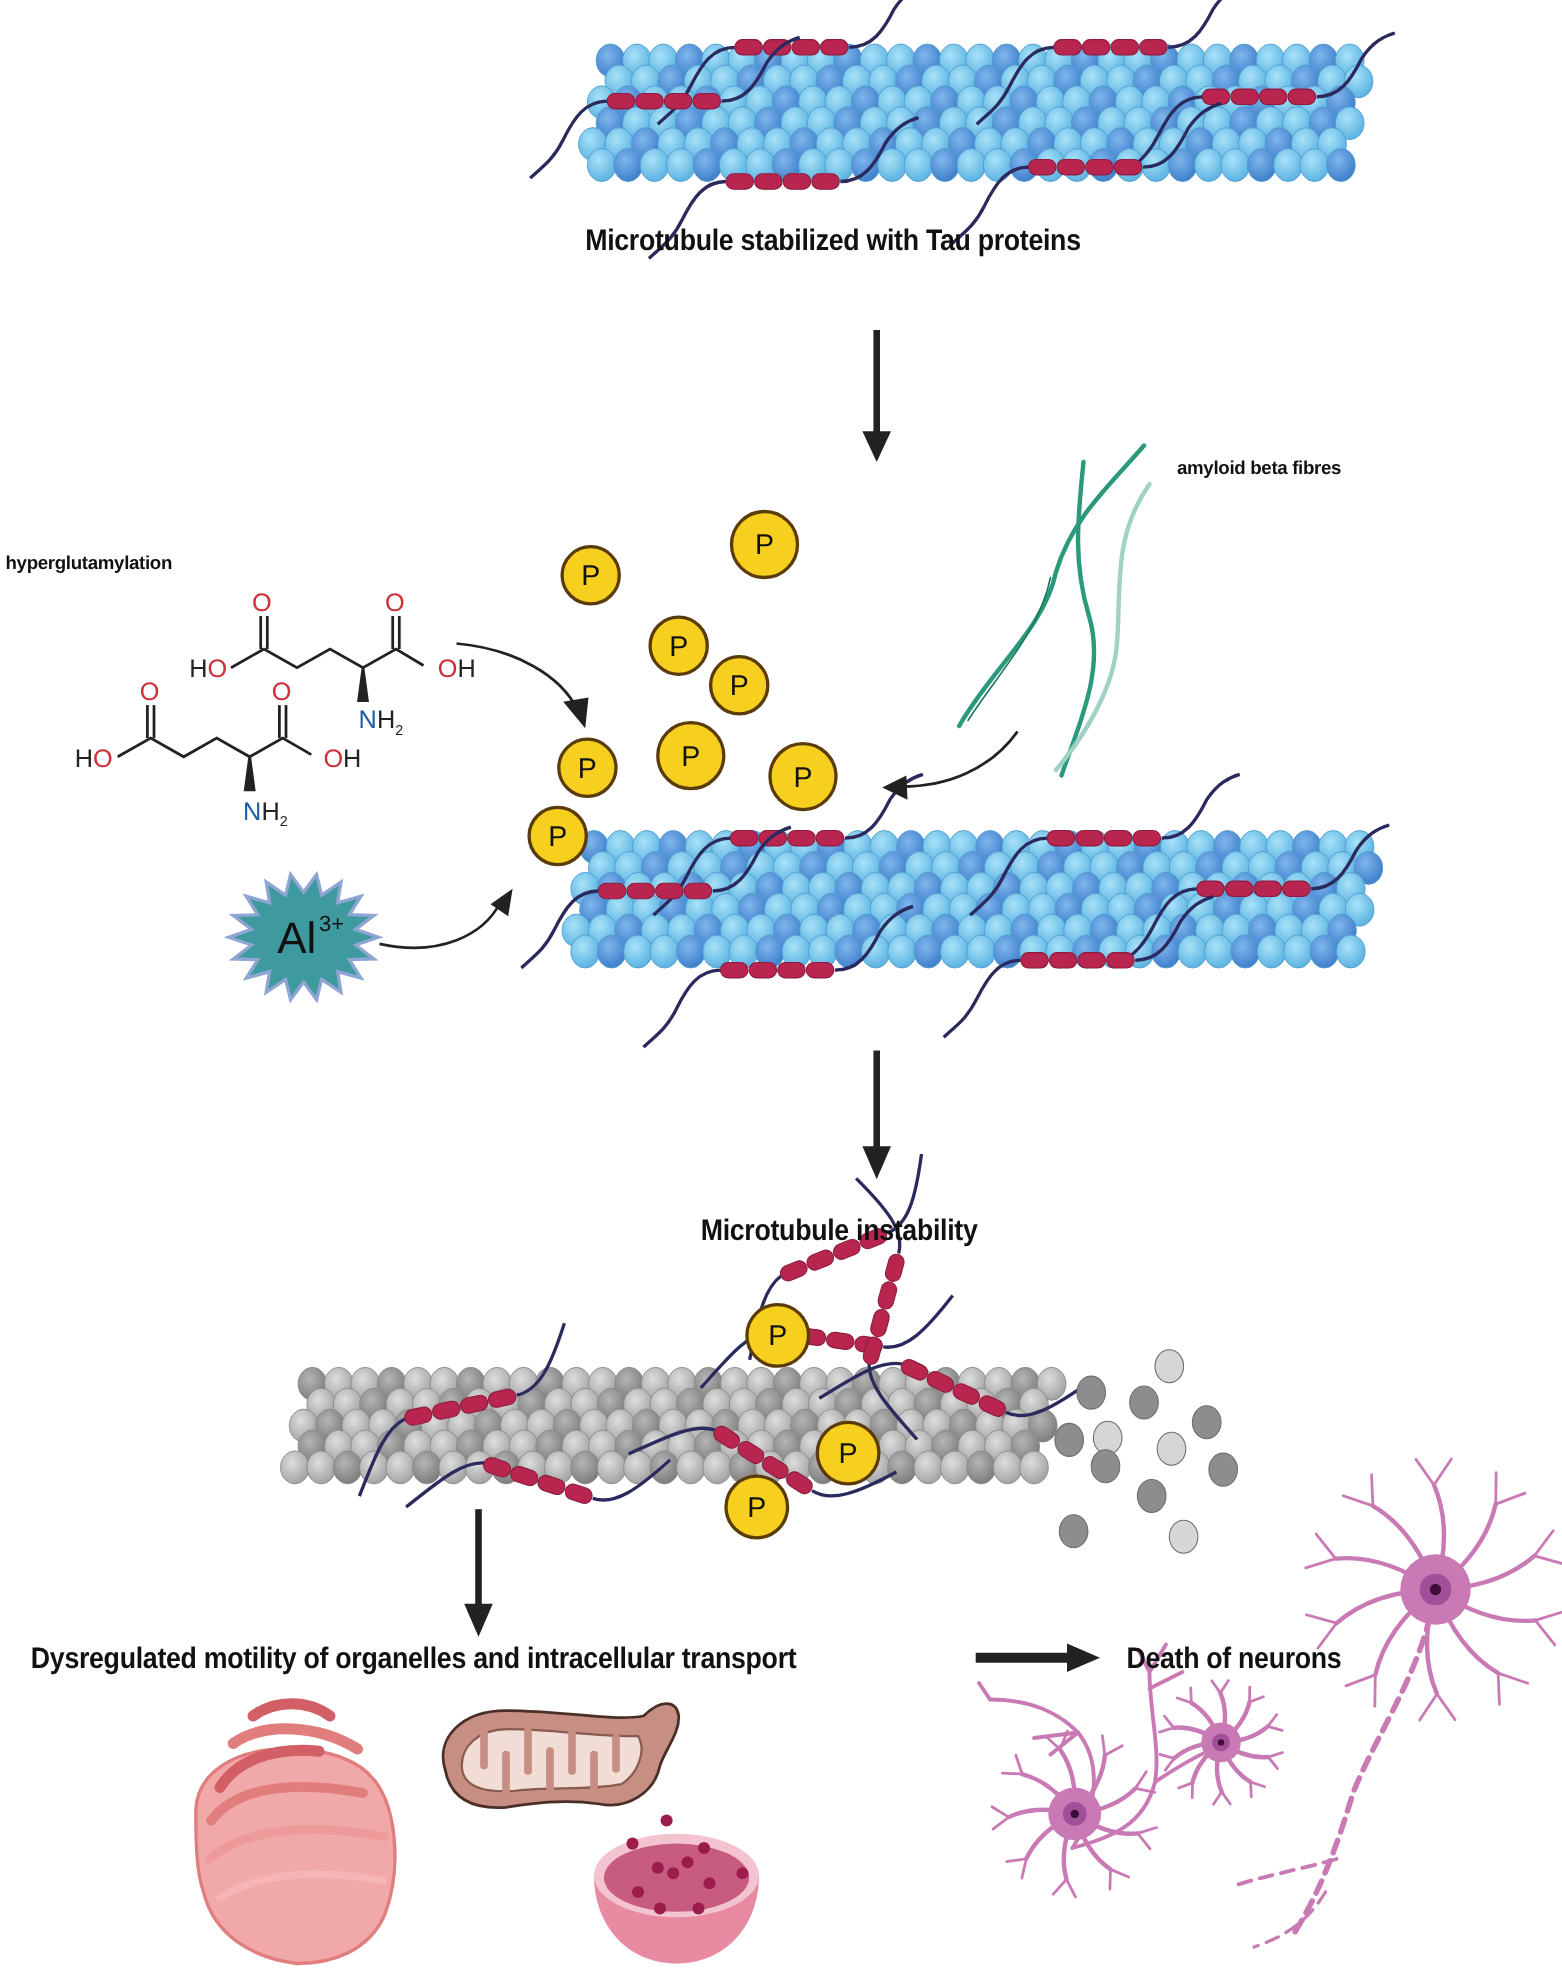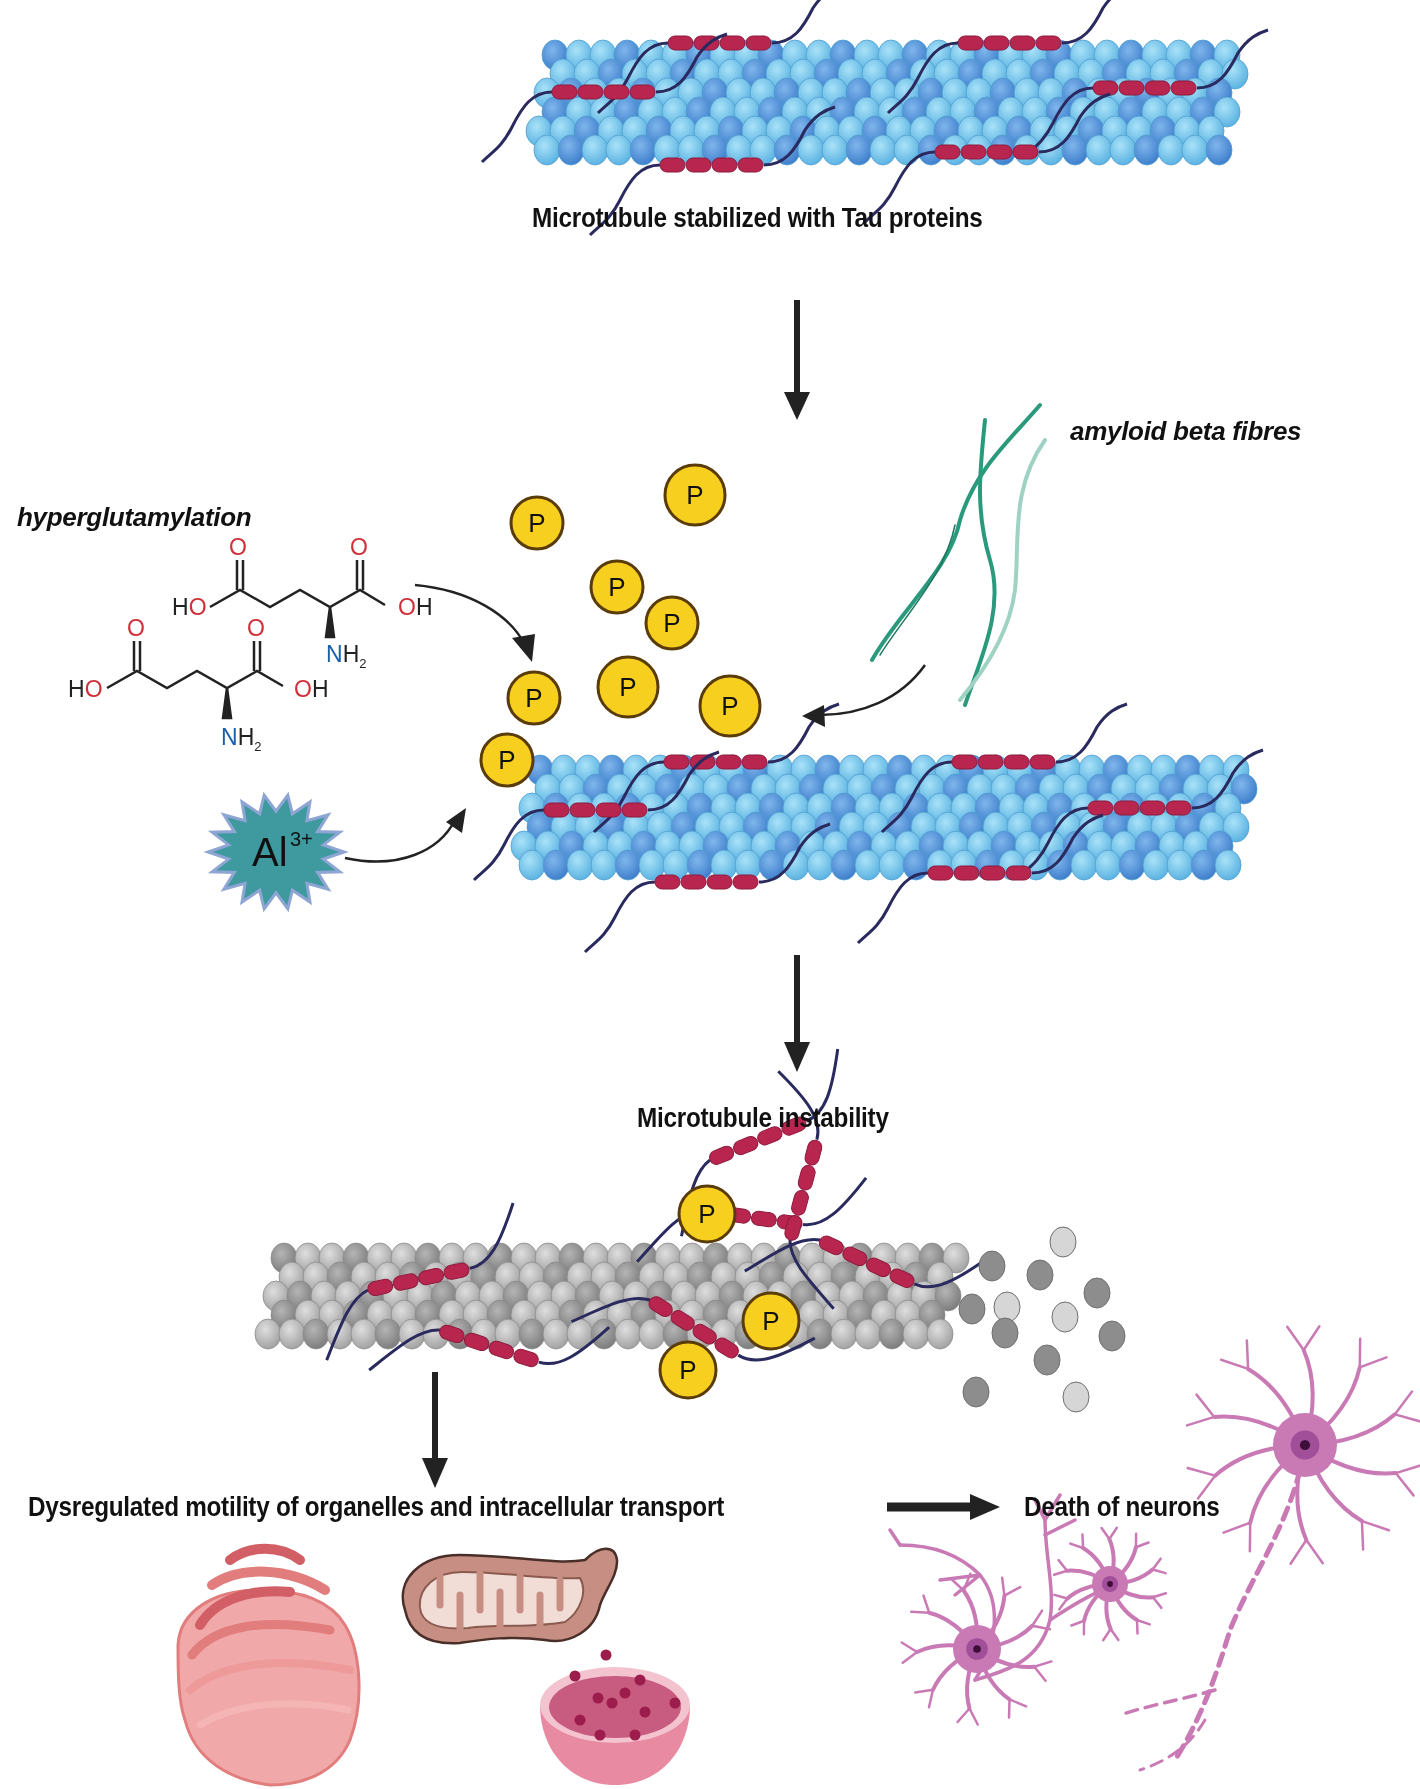--- a/index.html
+++ b/index.html
@@ -2,21 +2,21 @@
 <html><head>
 <meta charset="utf-8">
 <style>
   html, body { margin:0; padding:0; background:#ffffff; }
   body { width:1420px; height:1789px; position:relative; overflow:hidden;
          font-family:"Liberation Sans", "DejaVu Sans", sans-serif; }
   #canvas { position:absolute; left:0; top:0; width:1420px; height:1789px; }
   .lbl { position:absolute; font-weight:bold; color:#111; white-space:nowrap;
          font-family:"Liberation Sans", "DejaVu Sans", sans-serif; letter-spacing:-0.3px; }
   .t-main { font-size:27px; transform:scaleX(0.9); transform-origin:left top; }
-  .t-side { font-size:26px;font-style:italic; }
+  .t-side { font-size:17px; }
   .chem { font-family:"Liberation Sans", sans-serif; font-size:23px; }
   .chem-o { fill:#d0303a; }
   .chem-n { fill:#1b5fa8; }
   .chem-c { fill:#222; }
   .ptxt { font-family:"Liberation Sans", sans-serif; font-size:26px; fill:#111; }
   .altxt { font-family:"Liberation Sans", sans-serif; fill:#111; }
 </style>
 </head>
 <body>
 
@@ -968,17 +968,17 @@
     </g>
   <g fill="none" stroke="#c97ab5" stroke-width="5" stroke-linecap="round" stroke-dasharray="12 8">
     <path d="M1300,1470 C1285,1530 1250,1580 1230,1630 C1215,1680 1200,1720 1175,1760"></path>
     <path d="M1215,1690 C1180,1700 1150,1705 1120,1715" stroke-width="3.5"></path>
     <path d="M1205,1720 C1190,1745 1170,1760 1140,1770" stroke-width="3"></path>
   </g>
 
 </svg>
 
 <div class="lbl t-main" style="left:532px; top:203px;">Microtubule stabilized with Tau proteins</div>
-<div class="lbl t-side" style="left:17px; top:502px;">hyperglutamylation</div>
+<div class="lbl t-side" style="left:5px; top:502px;">hyperglutamylation</div>
 <div class="lbl t-side" style="left:1070px; top:416px;">amyloid beta fibres</div>
 <div class="lbl t-main" style="left:637px; top:1103px;">Microtubule instability</div>
 <div class="lbl t-main" style="left:28px; top:1492px;">Dysregulated motility of organelles and intracellular transport</div>
 <div class="lbl t-main" style="left:1024px; top:1492px;">Death of neurons</div>
 
 </body></html>

